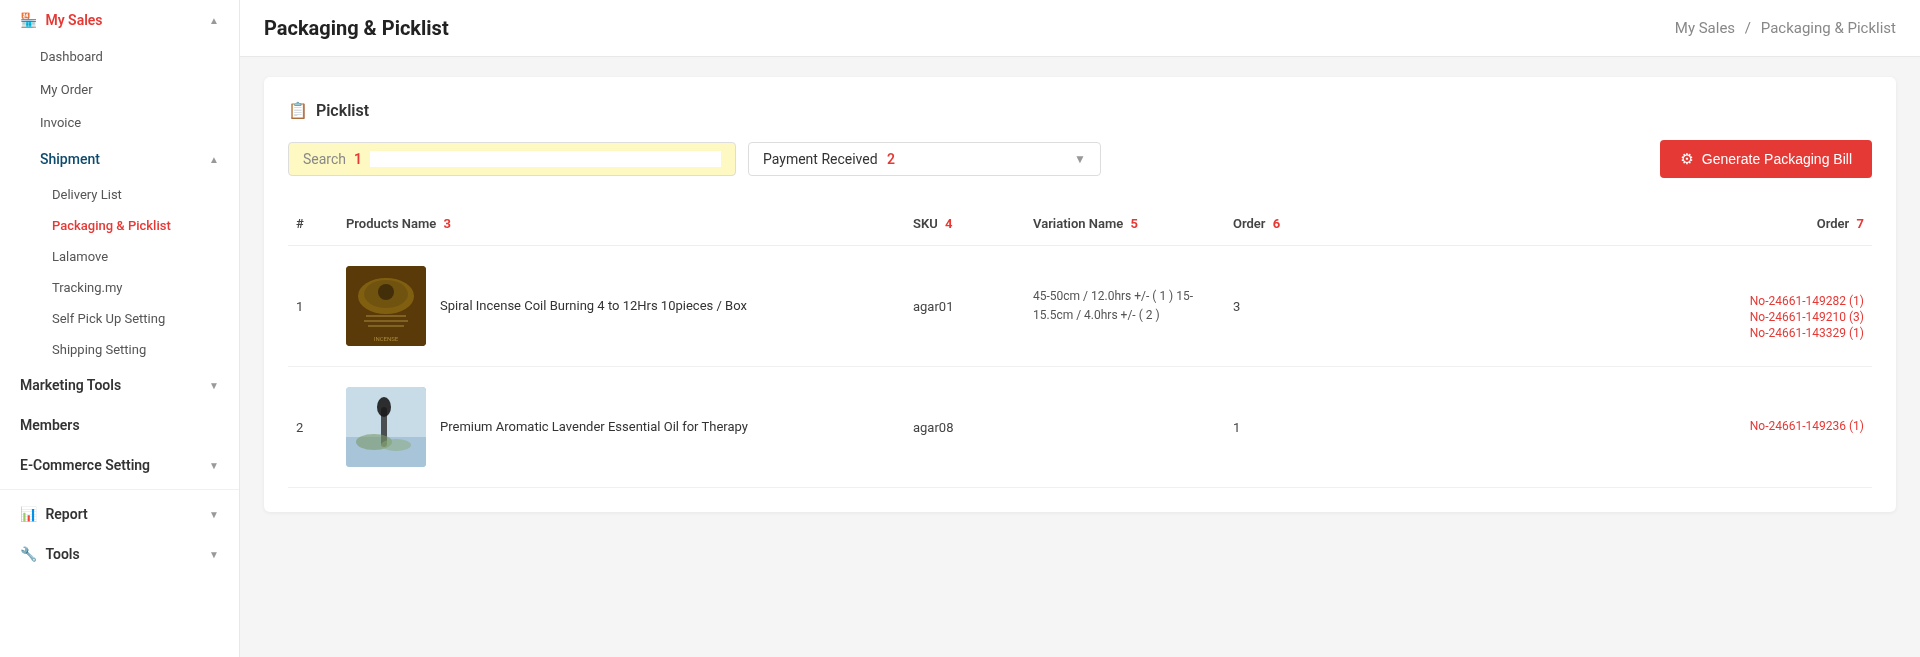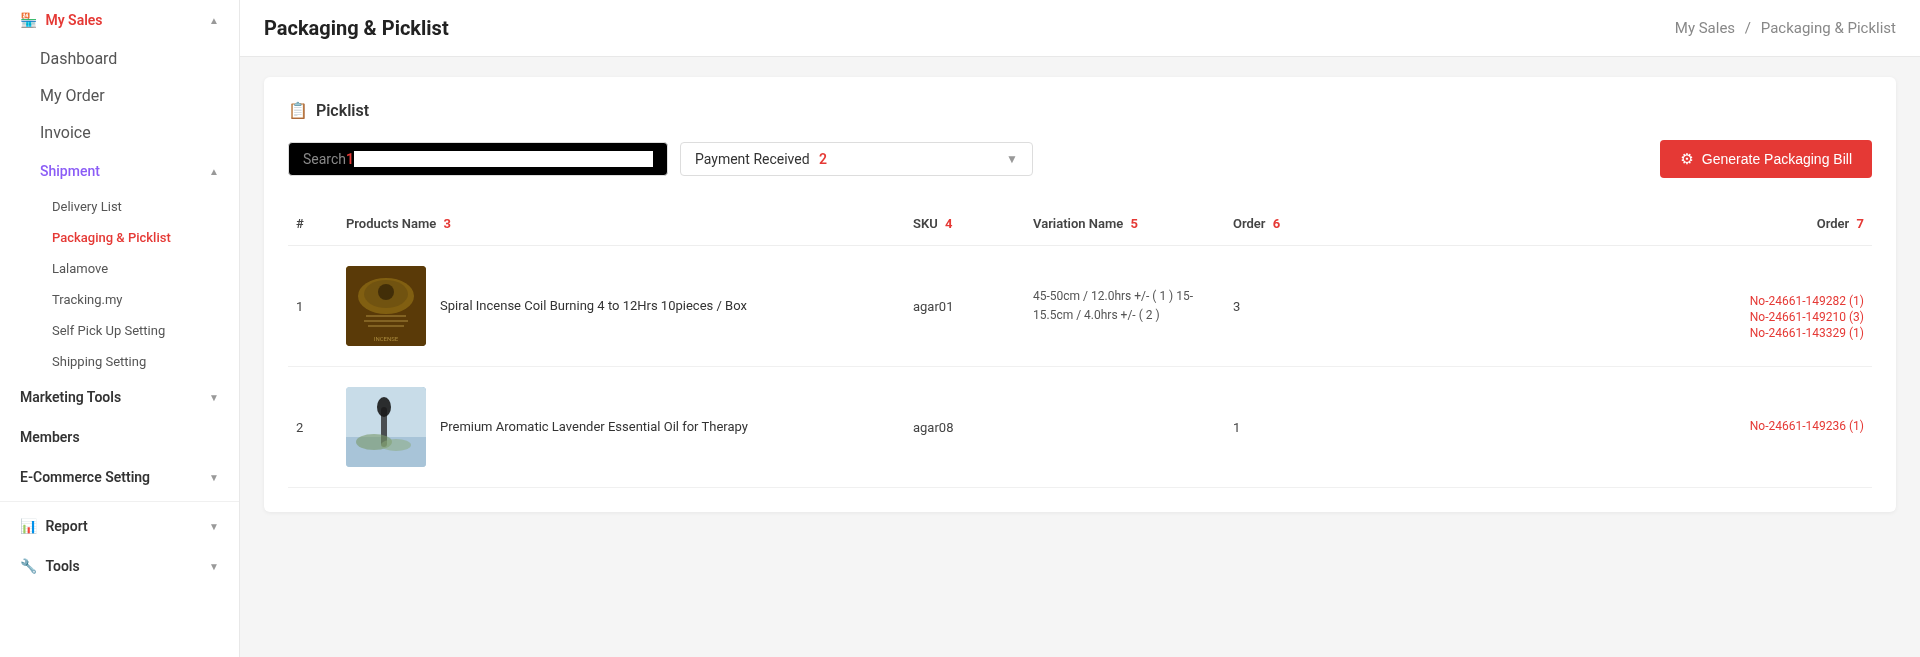--- a/index.html
+++ b/index.html
@@ -3,21 +3,21 @@
   <meta charset="utf-8">
   <style>
     * { margin: 0; padding: 0; box-sizing: border-box; }
     body { font-family: -apple-system, BlinkMacSystemFont, 'Segoe UI', Roboto, sans-serif; font-size: 14px; color: #333; background: #f5f5f5; display: flex; height: 657px; overflow: hidden; }
 
     
     .sidebar { width: 240px; background: #fff; border-right: 1px solid #e8e8e8; flex-shrink: 0; overflow-y: auto; }
     .sidebar-section { padding: 0; }
     .sidebar-main-item { display: flex; align-items: center; justify-content: space-between; padding: 12px 20px; cursor: pointer; font-size: 14px; font-weight: 600; }
     .sidebar-main-item.active { color: #e53935; }
-    .sidebar-sub-item { padding: 9px 20px 9px 40px; cursor: pointer; font-size: 16px; color: #555; display: block; }
+    .sidebar-sub-item { padding: 9px 20px 9px 40px; cursor: pointer; font-size: 13px; color: #555; display: block; }
     .sidebar-sub-sub-item { padding: 8px 20px 8px 52px; cursor: pointer; font-size: 13px; color: #555; display: block; }
     .chevron { font-size: 10px; color: #999; }
     .chevron-up::before { content: '▲'; }
     .chevron-down::before { content: '▼'; }
     .divider { height: 1px; background: #f0f0f0; margin: 4px 0; }
 
     
     .main-content { flex: 1; overflow-y: auto; background: #f5f5f5; }
     .top-header { background: #fff; padding: 16px 24px; display: flex; align-items: center; justify-content: space-between; border-bottom: 1px solid #e8e8e8; }
     .page-title { font-size: 20px; font-weight: 700; color: #222; }
@@ -25,21 +25,21 @@
     .breadcrumb span { color: #888; }
     .breadcrumb span.sep { margin: 0 6px; }
 
     .content-area { padding: 20px 24px; }
     .card { background: #fff; border-radius: 6px; padding: 24px; box-shadow: 0 1px 4px rgba(0,0,0,0.06); }
 
     .picklist-header { display: flex; align-items: center; gap: 8px; margin-bottom: 20px; font-size: 16px; font-weight: 600; color: #333; }
     .picklist-icon { color: #e53935; font-size: 16px; }
 
     .toolbar { display: flex; align-items: center; gap: 12px; margin-bottom: 24px; }
-    .search-box { display: flex; align-items: center; border: 1px solid #ddd; border-radius: 4px; padding: 8px 14px; gap: 0; width: 380px; background: #000000; }
+    .search-box { display: flex; align-items: center; border: 1px solid #ddd; border-radius: 4px; padding: 8px 14px; gap: 8px; width: 448px; background: #fef9c3; }
     .search-box input { border: none; outline: none; font-size: 14px; color: #333; width: 100%; }
     .search-label { color: #888; font-size: 14px; }
     .search-num { color: #e53935; font-weight: 600; font-size: 14px; }
     .dropdown-box { display: flex; align-items: center; justify-content: space-between; border: 1px solid #ddd; border-radius: 4px; padding: 8px 14px; width: 353px; background: #fff; cursor: pointer; }
     .dropdown-num { color: #e53935; font-weight: 600; margin-left: 6px; }
     .dropdown-arrow { color: #999; font-size: 12px; }
     .generate-btn { margin-left: auto; background: #e53935; color: #fff; border: none; border-radius: 4px; padding: 10px 20px; font-size: 14px; font-weight: 500; cursor: pointer; display: flex; align-items: center; gap: 8px; white-space: nowrap; }
     .gear-icon { font-size: 15px; }
 
     
@@ -76,21 +76,21 @@
     <a class="sidebar-sub-item">
       <span>Dashboard</span>
     </a>
     <a class="sidebar-sub-item">
       <span>My Order</span>
     </a>
     <a class="sidebar-sub-item">
       <span>Invoice</span>
     </a>
 
-    <div class="sidebar-main-item" style="padding-left:40px;font-weight:500;color:#8b5cf6;">
+    <div class="sidebar-main-item" style="padding-left:40px;font-weight:500;color:#0c4a6e;">
       <span>Shipment</span>
       <span class="chevron chevron-up"></span>
     </div>
 
     <a class="sidebar-sub-sub-item">
       <span>Delivery List</span>
     </a>
     <a class="sidebar-sub-sub-item active" style="color:#e53935;font-weight:500;">
       <span>Packaging &amp; Picklist</span>
     </a>

